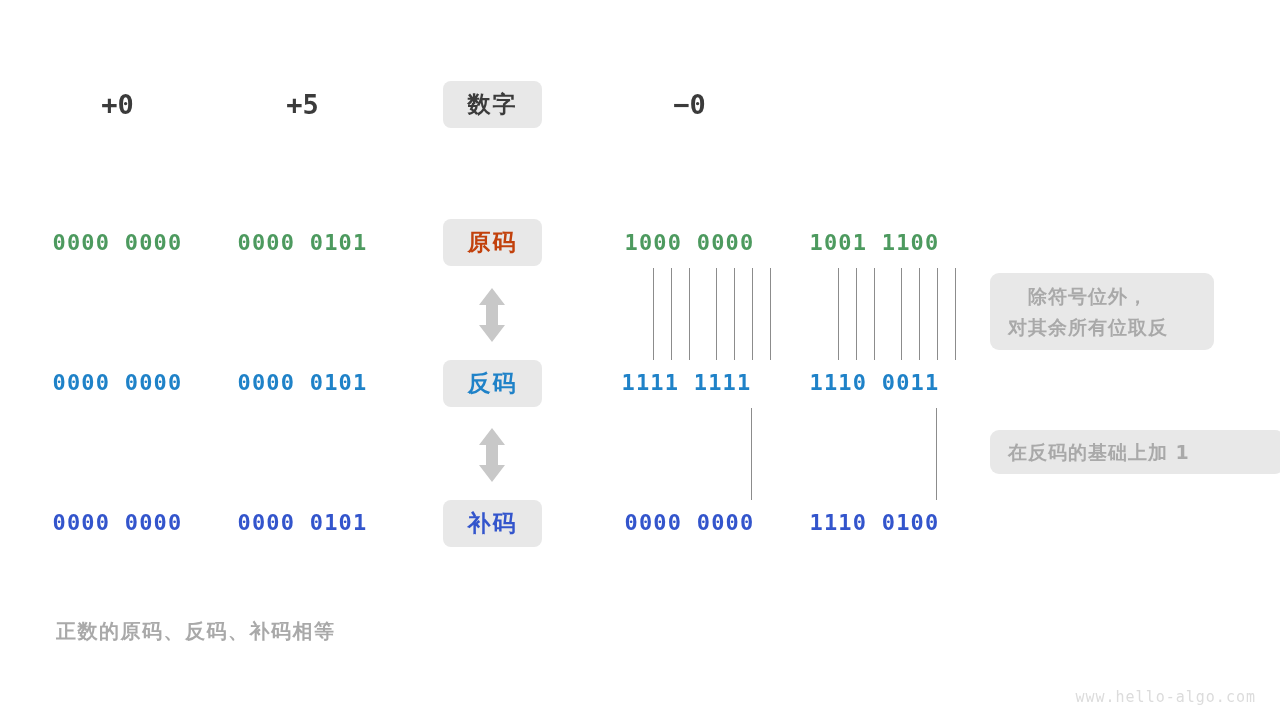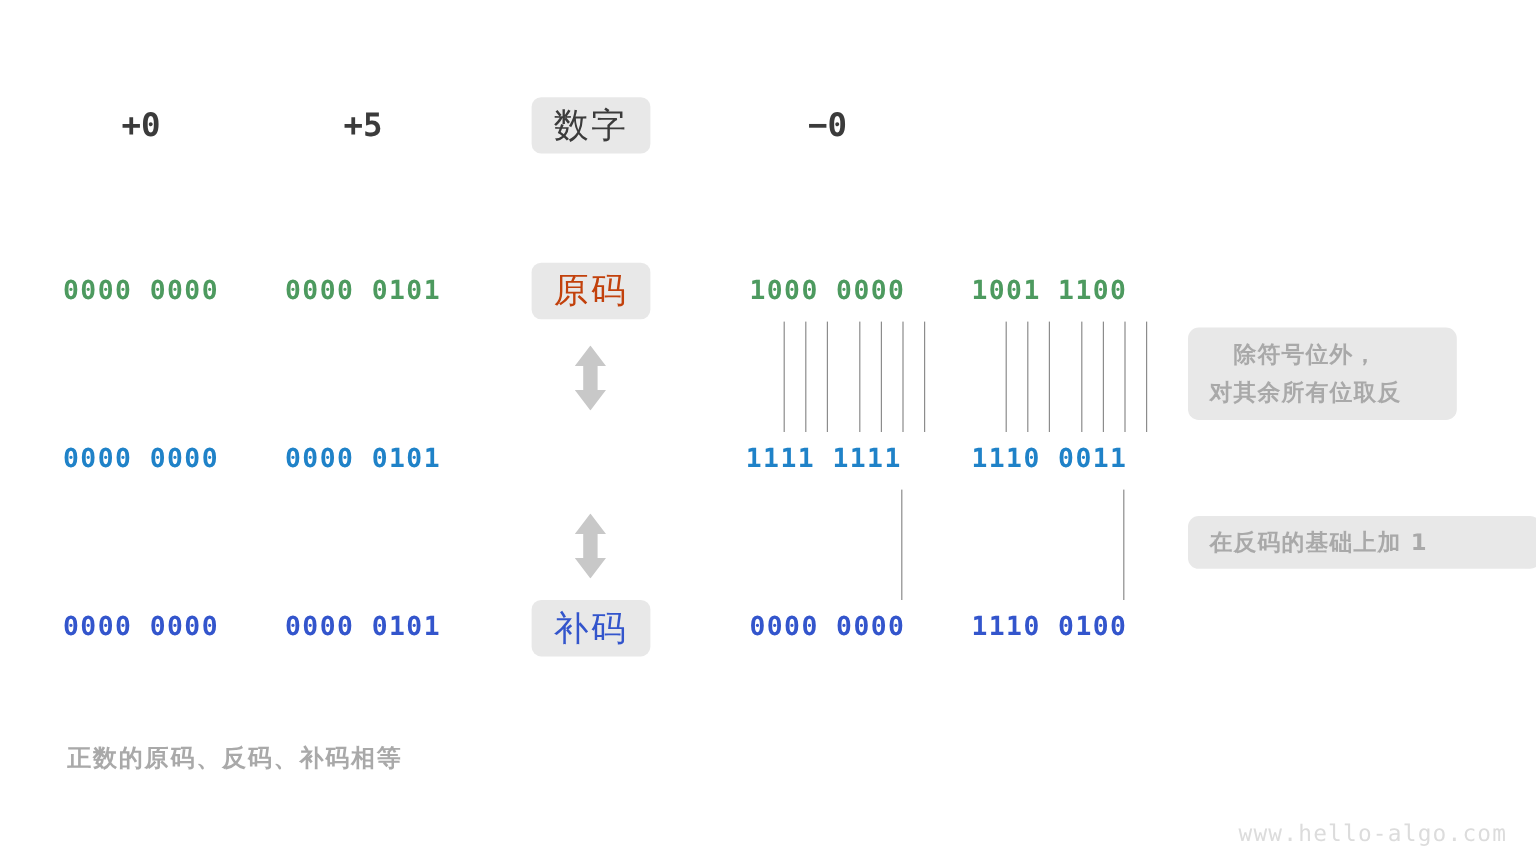--- a/index.html
+++ b/index.html
@@ -46,22 +46,22 @@
   .c-indigo{ color: #3355cc; }
 
   
   .badge {
     position: absolute;
     background: #e8e8e8;
     border-radius: 8px;
     display: flex;
     align-items: center;
     justify-content: center;
-    font-size: 29px;
-    font-weight: normal;
+    font-size: 23px;
+    font-weight: bold;
     letter-spacing: 2px;
     white-space: pre;
   }
   .badge-dark   { color: #3b3b3b; }
   .badge-green  { color: #c2410c; }
   .badge-blue   { color: #1f82c8; }
   .badge-indigo { color: #3355cc; }
 
   
   .note {
@@ -88,21 +88,21 @@
     letter-spacing: 1.5px;
     white-space: pre;
   }
 
   
   .watermark {
     position: absolute;
     right: 24px; bottom: 14px;
     color: #dcdcdc;
     font-family: "DejaVu Sans Mono", "Liberation Mono", monospace;
-    font-size: 19px;
+    font-size: 15px;
     letter-spacing: 1px;
   }
 
   
   .vline {
     position: absolute;
     width: 1px;
     background: #8c8c8c;
   }
 
@@ -130,20 +130,21 @@
   <div class="badge badge-green" style="left:443px; top:219px; width:99px; height:47px;">原码</div>
 
   <div class="cell binary c-green" style="left:612px; top:222px; width:155px; height:40px;">1000 0000</div>
 
   <div class="cell binary c-green" style="left:797px; top:222px; width:155px; height:40px;">1001 1100</div>
 
   <div class="cell binary c-blue" style="left:40px; top:362px; width:155px; height:40px;">0000 0000</div>
 
   <div class="cell binary c-blue" style="left:225px; top:362px; width:155px; height:40px;">0000 0101</div>
 
+  <div class="badge badge-blue" style="left:443px; top:360px; width:99px; height:47px;">反码</div>
 
   <div class="cell binary c-blue" style="left:609px; top:362px; width:155px; height:40px;">1111 1111</div>
 
   <div class="cell binary c-blue" style="left:797px; top:362px; width:155px; height:40px;">1110 0011</div>
 
   <div class="cell binary c-indigo" style="left:40px; top:502px; width:155px; height:40px;">0000 0000</div>
 
   <div class="cell binary c-indigo" style="left:225px; top:502px; width:155px; height:40px;">0000 0101</div>
 
   <div class="badge badge-indigo" style="left:443px; top:500px; width:99px; height:47px;">补码</div>

